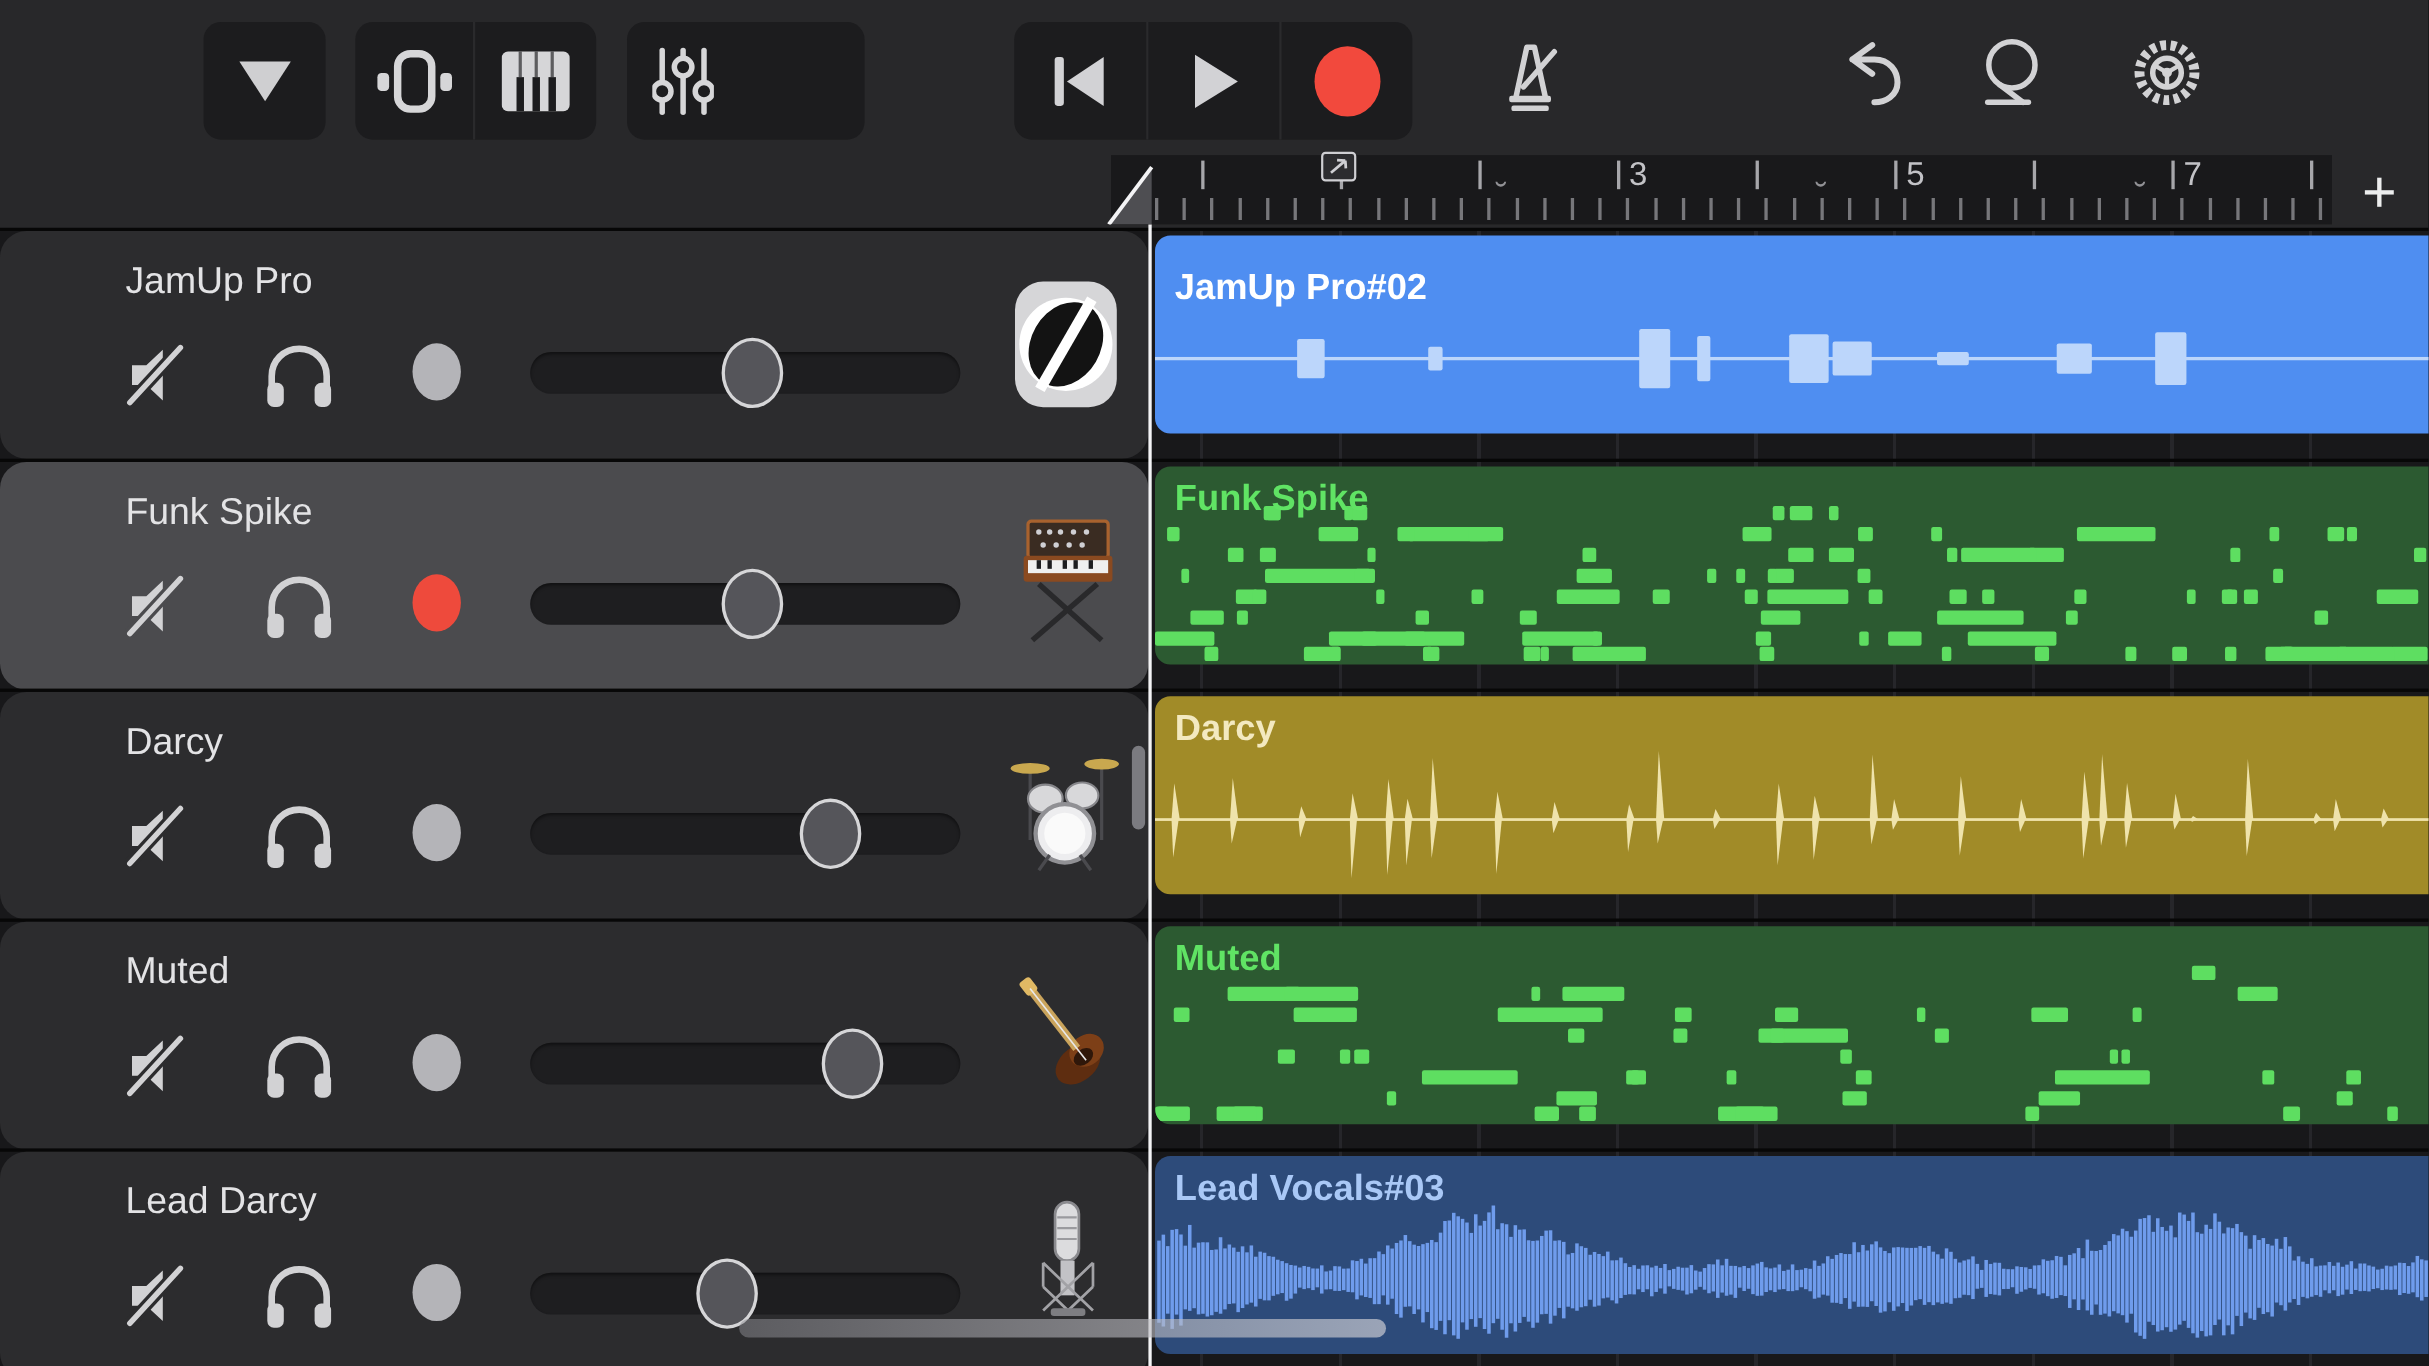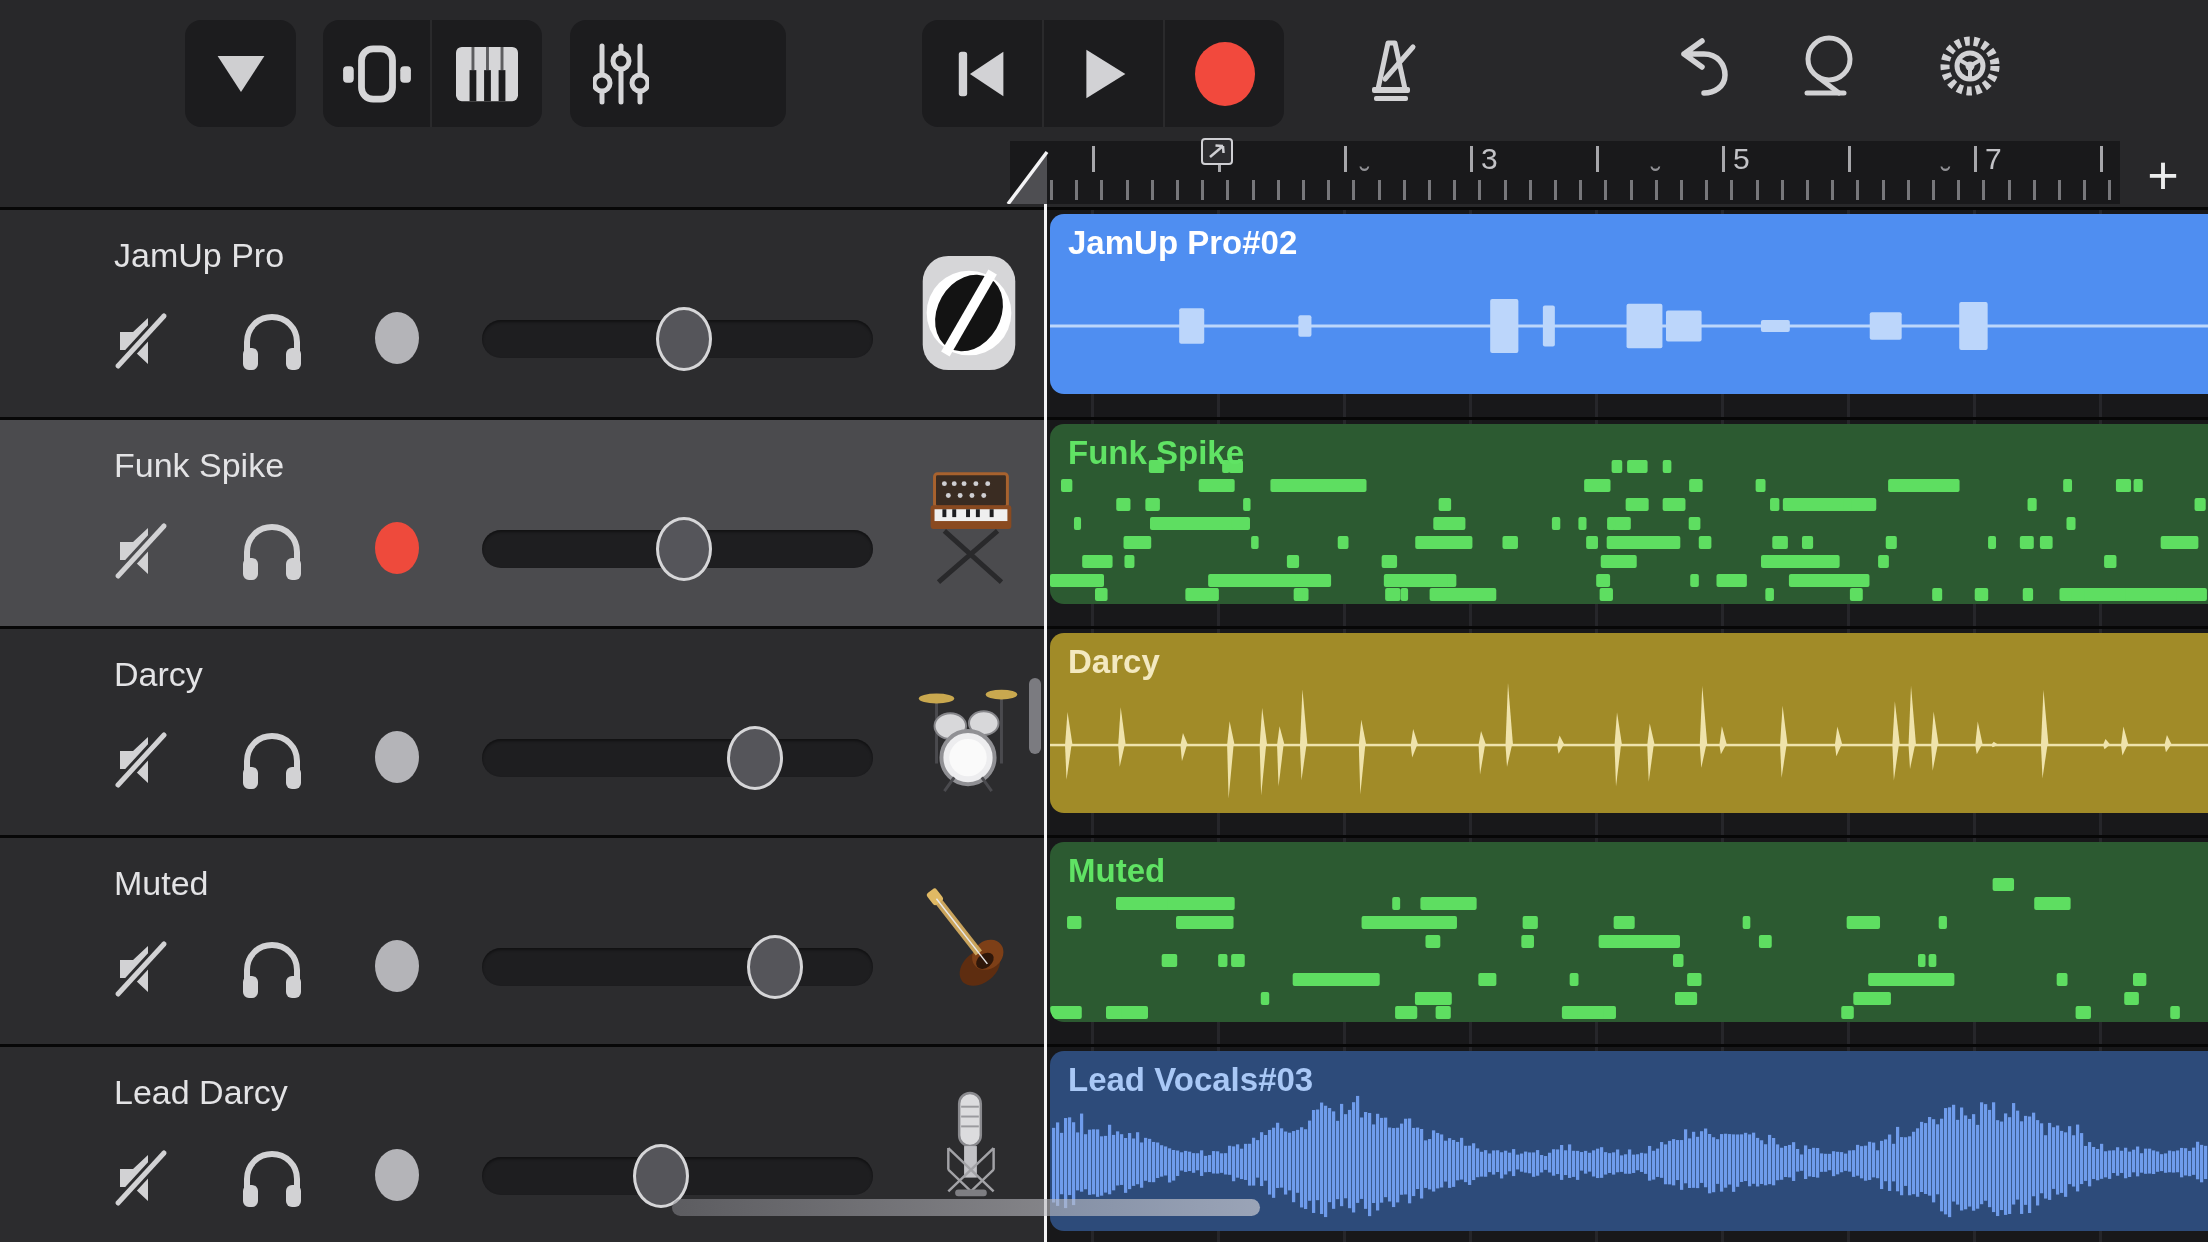--- a/index.html
+++ b/index.html
@@ -24,21 +24,21 @@
   .ruler-num{position:absolute;top:1px;font-size:30px;color:#c2c2c6;}
   .ruler-sub{position:absolute;top:20px;font-size:30px;color:#919195;}
   #ph-square{position:absolute;left:1201px;top:138px;width:28px;height:23px;background:#2c2c2f;
              border:2.5px solid #cfcfd3;border-radius:4px;z-index:6;display:flex;align-items:center;justify-content:center;}
 
   
   #tracks{position:absolute;left:0;top:207px;right:0;bottom:0;background:#18181a;overflow:hidden;}
   #grid{position:absolute;left:1050px;top:0;right:0;bottom:0;
         background:repeating-linear-gradient(90deg, transparent 0px, transparent 41px, #26262a 41px, #26262a 44px, transparent 44px, transparent 126px);}
   .track-row{position:absolute;left:0;right:0;height:210px;border-top:3px solid #070707;box-sizing:border-box;}
-  .t-header{position:absolute;left:0;top:0;width:1044px;height:100%;background:#2c2c2e;}
+  .t-header{position:absolute;left:0;top:0;width:1044px;height:100%;background:#2c2c2e;border-radius:24px;}
   .track-row.selected .t-header{background:#4b4b4e;}
   .t-name{position:absolute;left:114px;top:26px;font-size:34px;font-weight:500;color:#e3e3e5;white-space:nowrap;}
   .hdr-icon{position:absolute;}
   .dot{position:absolute;left:375px;top:102px;width:44px;height:52px;border-radius:50%;background:#b4b4b8;}
   .slider{position:absolute;left:482px;top:110px;width:391px;height:38px;border-radius:19px;background:#1e1e20;box-shadow:inset 0 2px 3px rgba(0,0,0,.45);}
   .knob{position:absolute;top:97px;width:56px;height:64px;border-radius:50%;background:#55555a;
         border:3px solid #d6d6d8;box-sizing:border-box;}
   .inst{position:absolute;left:913px;top:28px;width:112px;height:152px;display:flex;align-items:center;justify-content:center;}
   .region{position:absolute;left:1050px;top:4px;height:180px;right:-22px;border-radius:14px;overflow:hidden;}
   .region-title{position:absolute;left:18px;top:10px;font-size:33px;font-weight:600;white-space:nowrap;z-index:2;}
@@ -226,21 +226,21 @@
     </svg>
   </div>
 
   <div class="plus-btn">+</div>
 
   <div id="tracks">
     <div id="grid"></div>
 
     <div class="track-row" style="top:0px;">
       <div class="region" style="background: rgb(79, 142, 241);">
-        <span class="region-title" style="color: rgb(255, 255, 255);">JamUp Pro#02</span>
+        <span class="region-title" style="color: rgb(255, 255, 255); margin-top: 18px;">JamUp Pro#02</span>
         <svg class="viz" width="1180" height="180" viewBox="0 0 1180 180">
             <rect x="0" y="110.5" width="1180" height="3" fill="#bcd6fb"></rect>
             <rect x="129.1969487904571" y="94.2375317402184" width="25.03718739701435" height="35.5249365195632" rx="2" fill="#bcd6fb"></rect>
             <rect x="248.37780911428854" y="101.2017664029263" width="13.06949549075216" height="21.596467194147408" rx="2" fill="#bcd6fb"></rect>
             <rect x="440.17962618893944" y="85.07271657511592" width="28.1856555826962" height="53.85456684976816" rx="2" fill="#bcd6fb"></rect>
             <rect x="492.874018486822" y="91.38541954336688" width="11.982135348487645" height="41.22916091326624" rx="2" fill="#bcd6fb"></rect>
             <rect x="576.5347588856239" y="89.7739722437691" width="35.89004184585065" height="44.45205551246181" rx="2" fill="#bcd6fb"></rect>
             <rect x="615.983963607112" y="96.55756254820153" width="35.60457370104268" height="30.884874903596938" rx="2" fill="#bcd6fb"></rect>
             <rect x="710.9201684794389" y="106.05286161322147" width="28.899351256899536" height="11.894276773557067" rx="2" fill="#bcd6fb"></rect>
             <rect x="819.7456695567816" y="98.19195958040655" width="31.935800788458437" height="27.616080839186907" rx="2" fill="#bcd6fb"></rect>

